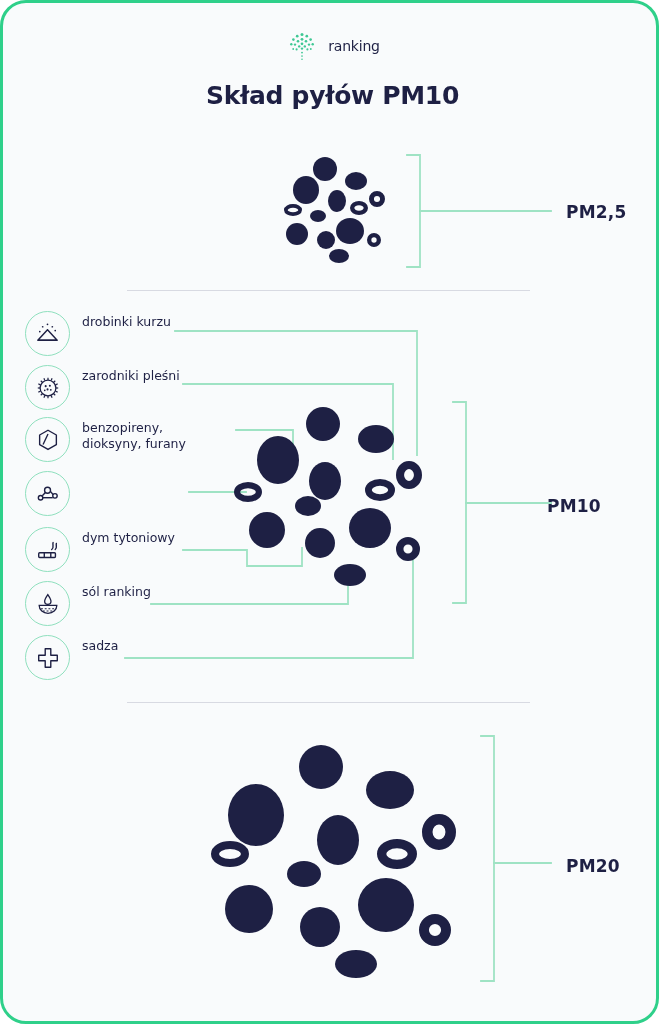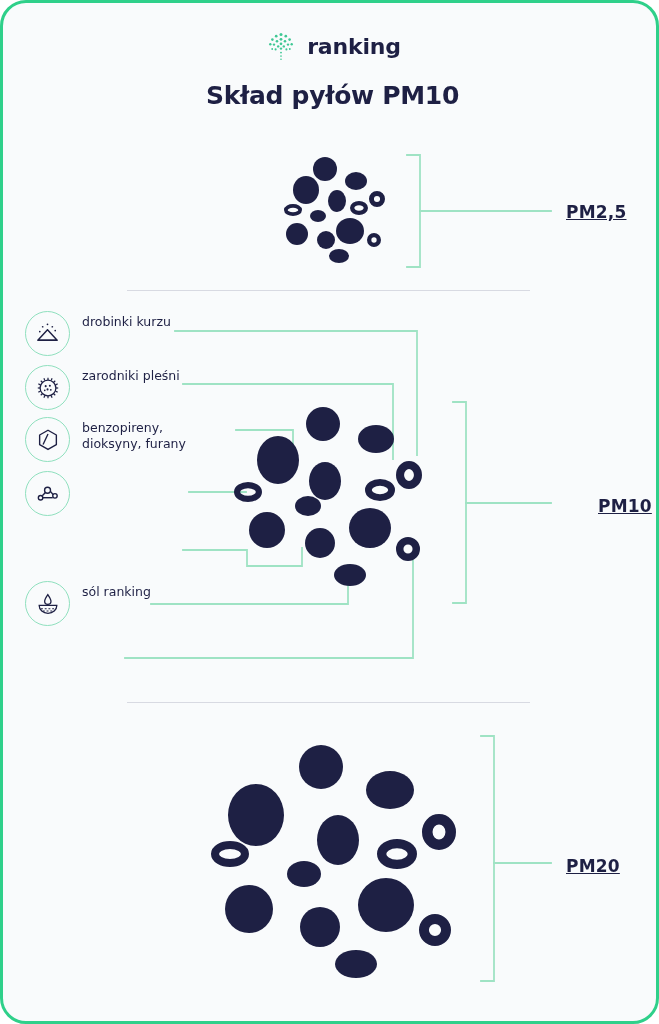--- a/index.html
+++ b/index.html
@@ -18,40 +18,39 @@
     border-radius:26px;
     overflow:hidden;
   }
   
   #logo-row{
     position:absolute;left:0;top:26px;width:659px;
     display:flex;align-items:center;justify-content:center;gap:9px;
   }
   #logo-mark{width:34px;height:34px;display:block;}
   #logo-text{
-    font-size:22px;font-weight:700;color:#1e2044;
+    font-size:14px;font-weight:400;color:#1e2044;
     letter-spacing:-0.2px;
   }
   #page-title{
     position:absolute;left:0;top:78px;width:659px;
     text-align:center;
     font-size:25px;font-weight:700;color:#1e2044;
     letter-spacing:-0.3px;
   }
   
   .divider{
     position:absolute;left:124px;width:403px;height:1px;
     background:#d8dae2;
   }
   
   .group-label{
     position:absolute;
     font-size:17px;font-weight:700;color:#1e2044;
     letter-spacing:0.2px;
-    text-decoration:underline;
   }
   
   .legend-item{position:absolute;left:22px;display:flex;align-items:flex-start;}
   .legend-icon{
     width:45px;height:45px;border-radius:50%;
     border:1.4px solid #8fe0be;
     box-sizing:border-box;
     display:flex;align-items:center;justify-content:center;
     flex:0 0 45px;background:#f9fbfc;
   }
@@ -104,21 +103,21 @@
     </svg>
     <span id="logo-text">ranking</span>
   </div>
 
   <div id="page-title">Skład pyłów PM10</div>
 
   <div class="divider" style="top:287px"></div>
   <div class="divider" style="top:699px"></div>
 
   <div class="group-label" style="left:563px;top:199px">PM2,5</div>
-  <div class="group-label" style="left:595px;top:493px">PM10</div>
+  <div class="group-label" style="left:544px;top:493px">PM10</div>
   <div class="group-label" style="left:563px;top:853px">PM20</div>
 
   <svg id="lines" viewBox="0 0 659 1024">
     <g fill="none" stroke="#9fe3c4" stroke-width="1.8" stroke-linecap="square">
 
       <path d="M404 152 L417 152 L417 264 L404 264"></path>
       <path d="M417 208 L548 208"></path>
 
       <path d="M450 399 L463 399 L463 600 L450 600"></path>
       <path d="M463 500 L548 500"></path>
@@ -248,27 +247,47 @@
         <circle cx="13.5" cy="10" r="3.2"></circle>
         <circle cx="6" cy="18" r="2.4"></circle>
         <circle cx="21.5" cy="16" r="2.4"></circle>
         <path d="M11.2 12.4 L7.9 15.9"></path>
         <path d="M16.6 11.2 L19.4 14.6"></path>
         <path d="M8.4 18 H19.1"></path>
       </svg>
     </span>
   </div>
 
+  <div class="legend-item" style="top:524px">
+    <span class="legend-icon">
+      <svg width="26" height="26" viewBox="0 0 28 28" fill="none" stroke="#1e2044" stroke-width="1.5">
+        <rect x="4" y="17" width="18" height="5" rx="1"></rect>
+        <path d="M10 17 V22"></path>
+          <path d="M17 17 V22"></path>
+        <path d="M18 13.5 C21 11 18.5 8.5 19.5 6" stroke-linecap="round"></path>
+        <path d="M21.8 13.5 C24.3 11.5 22.3 9.2 23 7" stroke-linecap="round"></path>
+      </svg>
+    </span>
+    <span class="legend-label">dym tytoniowy</span>
+  </div>
 
   <div class="legend-item" style="top:578px">
     <span class="legend-icon">
       <svg width="26" height="26" viewBox="0 0 28 28" fill="none" stroke="#1e2044" stroke-width="1.4">
         <path d="M13.8 4 C11.4 7.6 10.4 9.4 10.4 11 a3.4 3.4 0 0 0 6.8 0 C17.2 9.4 16.2 7.6 13.8 4 Z"></path>
         <path d="M4.5 15.5 H23.5 C23.5 20.3 19.2 24 14 24 C8.8 24 4.5 20.3 4.5 15.5 Z"></path>
         <path d="M6.5 19 h2 M10.5 19 h2 M14.5 19 h2 M18.5 19 h2" stroke-width="1.1"></path>
         <path d="M8.5 21.6 h2 M12.5 21.6 h2 M16.5 21.6 h2" stroke-width="1.1"></path>
       </svg>
     </span>
     <span class="legend-label">sól ranking</span>
   </div>
 
+  <div class="legend-item" style="top:632px">
+    <span class="legend-icon">
+      <svg width="26" height="26" viewBox="0 0 28 28" fill="none" stroke="#1e2044" stroke-width="1.5" stroke-linejoin="round">
+        <path d="M11 4 H17 V11 H24 V17 H17 V24 H11 V17 H4 V11 H11 Z"></path>
+      </svg>
+    </span>
+    <span class="legend-label">sadza</span>
+  </div>
 
 </div>
 
 </body></html>

